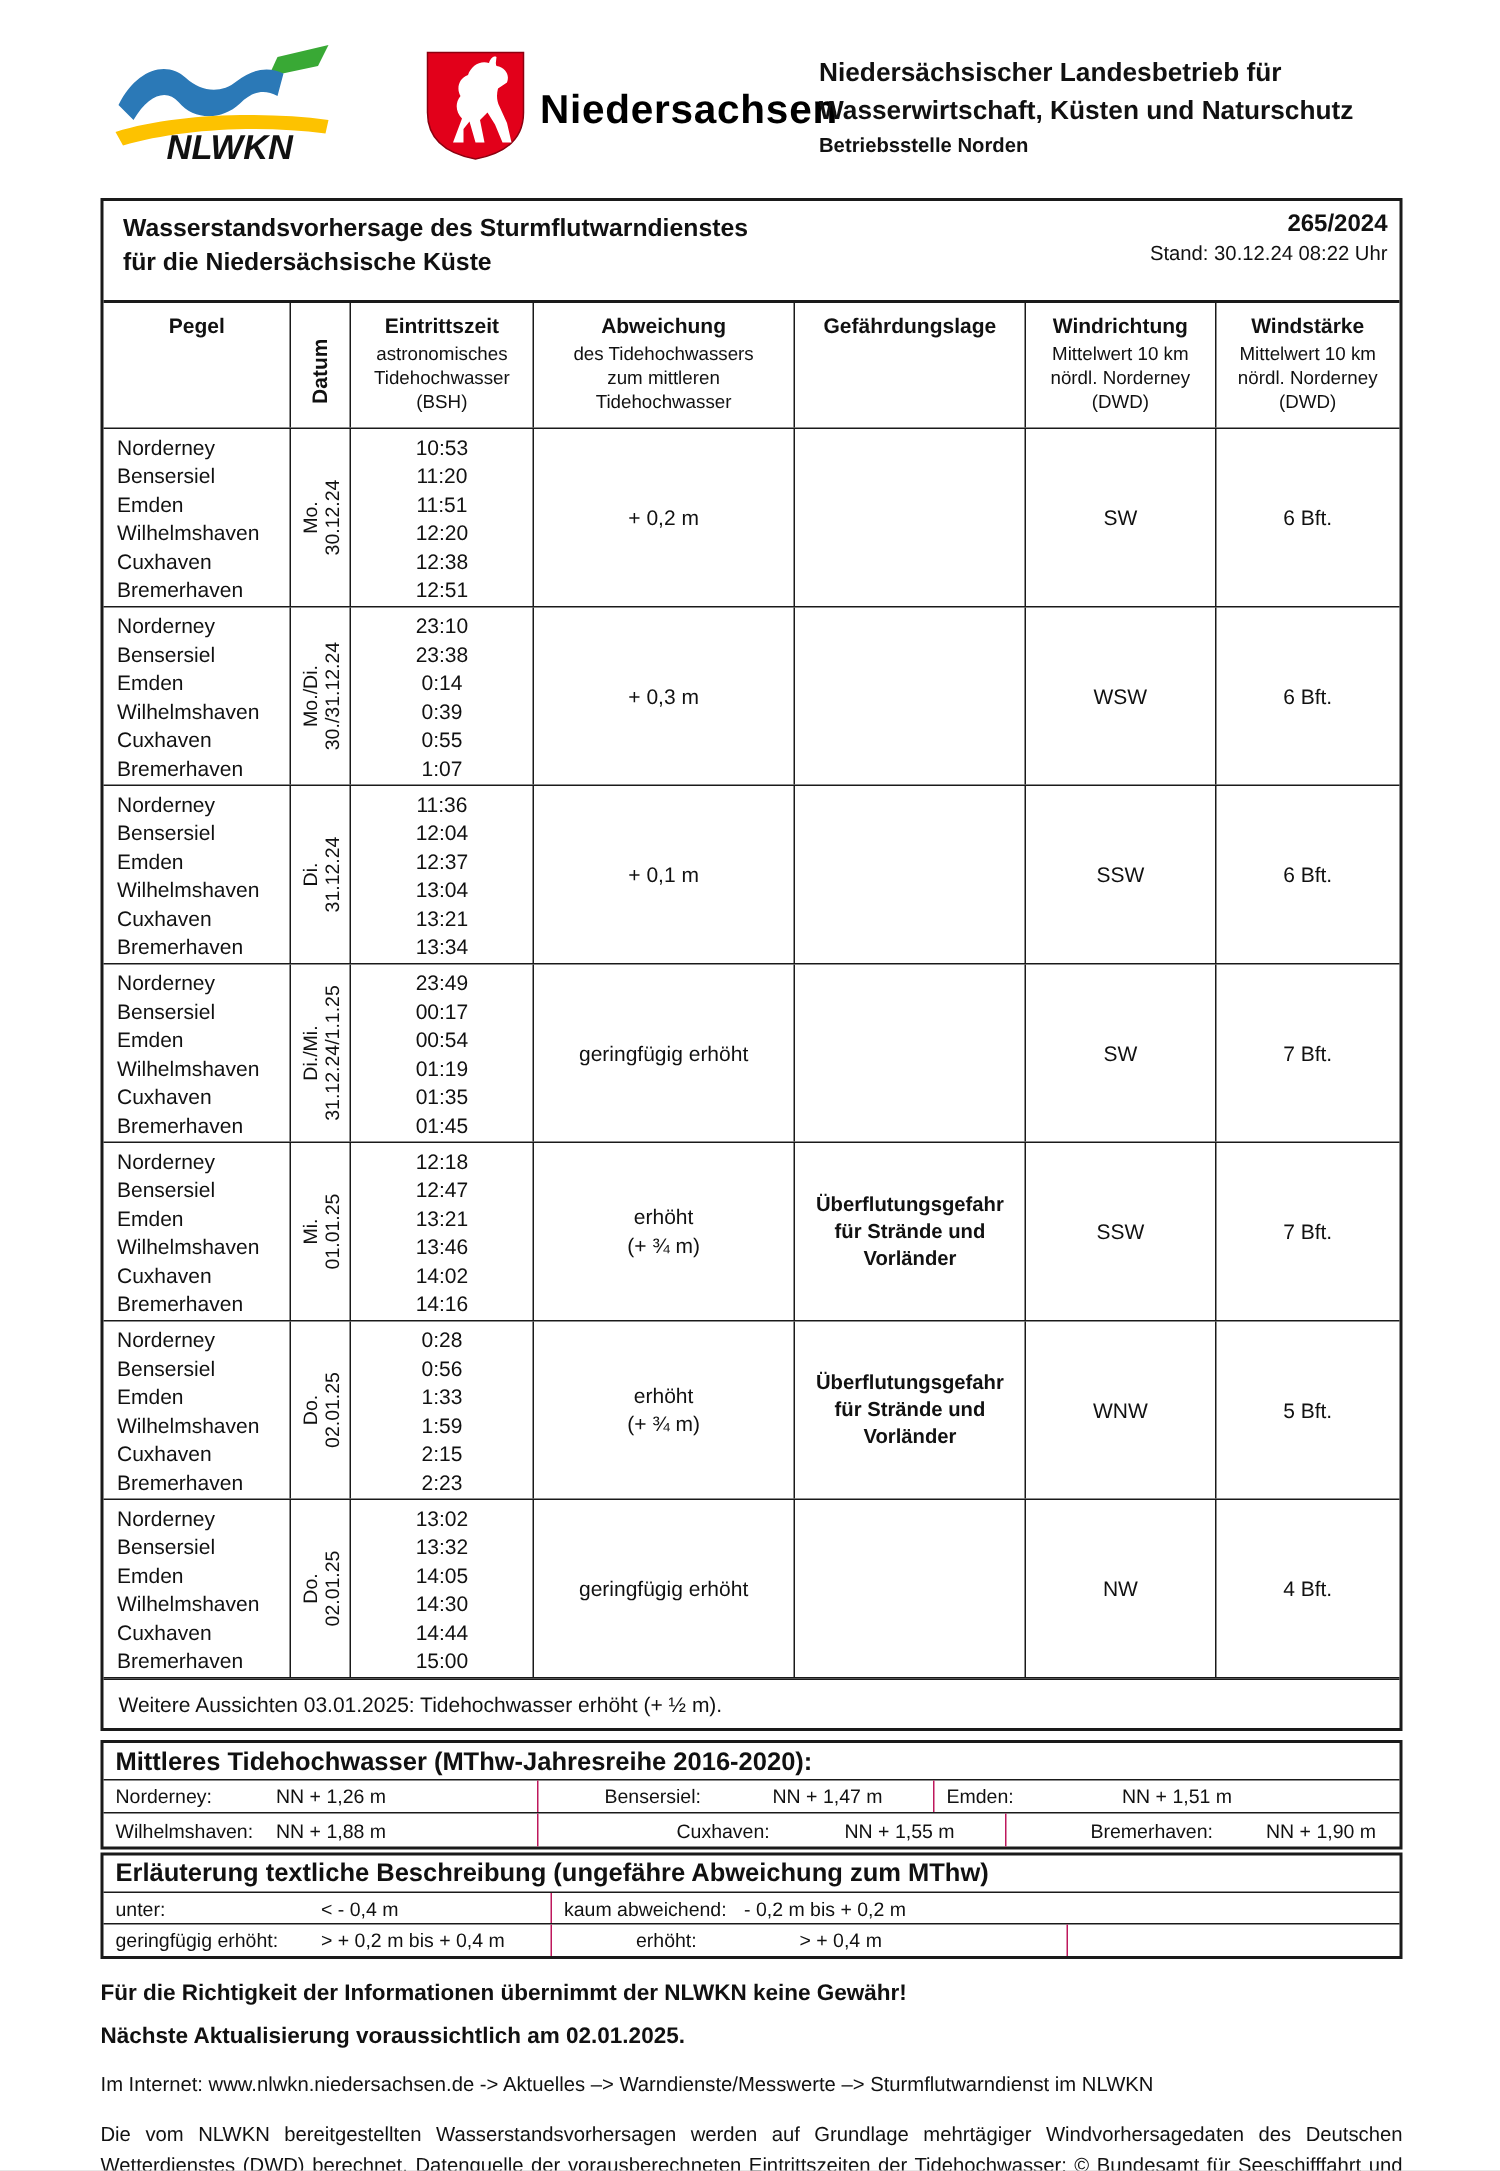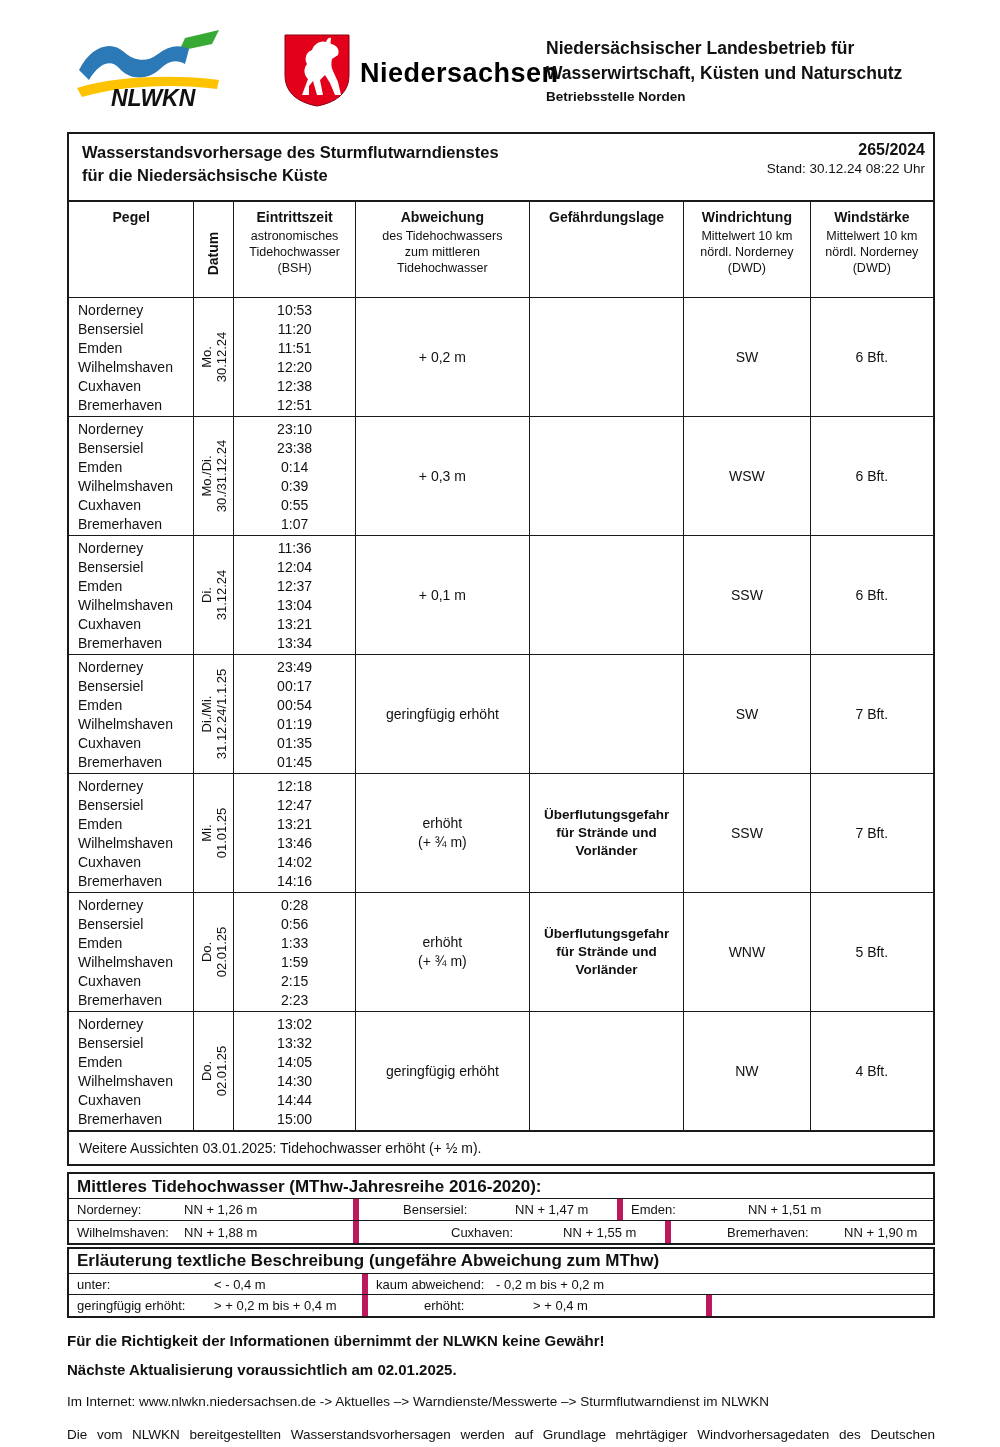--- a/index.html
+++ b/index.html
@@ -18,21 +18,21 @@
   .content { position:absolute; left:67px; top:132px; width:868px; }
   .doc-table { border:2px solid #1a1a1a; }
 
   .title-row { display:flex; height:68px; border-bottom:2px solid #1a1a1a; }
   .title-left { flex:1; padding:7px 0 0 13px; }
   .title-left div { font-size:16.5px; font-weight:bold; line-height:23px; }
   .title-right { width:215px; padding:6px 8px 0 0; text-align:right; }
   .doc-number { font-size:16px; font-weight:bold; line-height:20px; }
   .stand { font-size:13.5px; line-height:18px; }
 
-  .thead { display:flex; height:96px; border-bottom:1px solid #1a1a1a; }
+  .thead { display:flex; height:84px; border-bottom:1px solid #1a1a1a; }
   .hc { border-right:1px solid #1a1a1a; padding-top:7px; text-align:center; }
   .hc:last-child { border-right:none; }
   .ht { font-size:14px; font-weight:bold; margin-bottom:3px; }
   .hs { font-size:12.5px; line-height:16px; white-space:pre-line; }
 
   .c-pegel { width:126px; } .c-datum { width:40px; } .c-times { width:122px; }
   .c-abw { width:175px; } .c-gef { width:155px; } .c-wdir { width:127px; } .c-wfor { width:123px; }
 
   .trow { display:flex; height:119px; border-bottom:1px solid #1a1a1a; }
   .trow:last-of-type { border-bottom:none; }
@@ -45,21 +45,21 @@
   .times-cell { font-size:14px; line-height:19px; padding-top:3px; text-align:center; white-space:pre-line; }
   .mid { display:flex; align-items:center; justify-content:center; text-align:center; font-size:14px; white-space:pre-line; line-height:19px; }
   .gef-cell { font-weight:bold; font-size:13.5px; line-height:18px; }
 
   .weitere-row { height:33px; border-top:1px solid #1a1a1a; display:flex; align-items:center; padding-left:10px; font-size:14px; }
 
   .sub-box { border:2px solid #1a1a1a; margin-top:6px; }
   .sub-head { border-bottom:1px solid #1a1a1a; font-size:17px; padding:3px 0 1px 8px;font-weight:bold; }
   .sub-row { display:flex; border-bottom:1px solid #1a1a1a; height:22px; }
   .sub-row:last-child { border-bottom:none;gap:48px; }
-  .sc { display:flex; align-items:center; padding-left:8px; border-right:6px solid #be185d; font-size:13px; overflow:hidden; }
+  .sc { display:flex; align-items:center; padding-left:8px; border-right:1px solid #be185d; font-size:13px; overflow:hidden; }
   .sc:last-child { border-right:none; }
   .mthw-c1 { width:290px; } .mthw-c2 { width:264px; } .mthw-c3 { flex:1; }
   .erl-c1 { width:299px; } .erl-c2 { width:296px; } .erl-c3 { flex:1; }
   .lbl { display:inline-block; }
   .mthw-c1 .lbl { min-width:107px; } .mthw-c2 .lbl { min-width:112px;margin-left:36px; } .mthw-c3 .lbl { min-width:117px; }
   .erl-c1 .lbl { min-width:137px; } .erl-c2 .lbl { min-width:109px; } .erl-c3 .lbl { min-width:120px; }
 
   .f-bold { font-size:15px; font-weight:bold; margin-top:14px; }
   .f-internet { font-size:13.5px; margin-top:16px; }
   .f-para { font-size:13.5px; line-height:21px; margin-top:15px; text-align:justify; }

